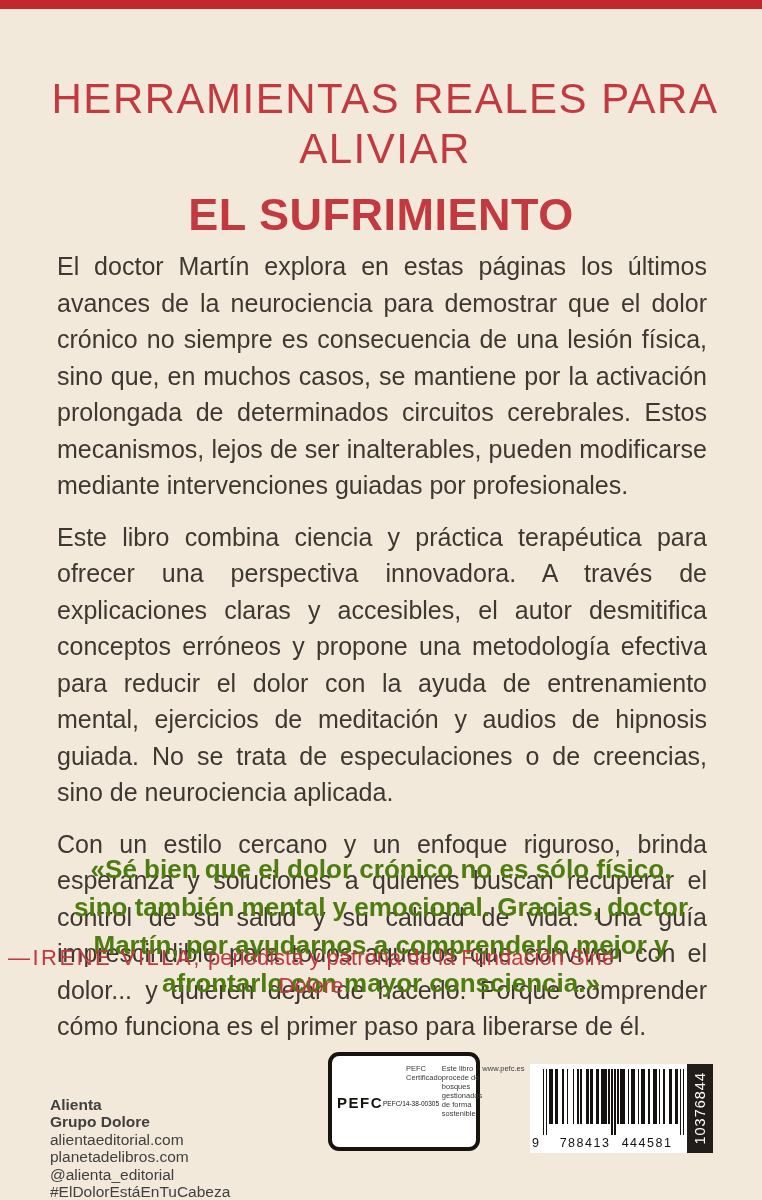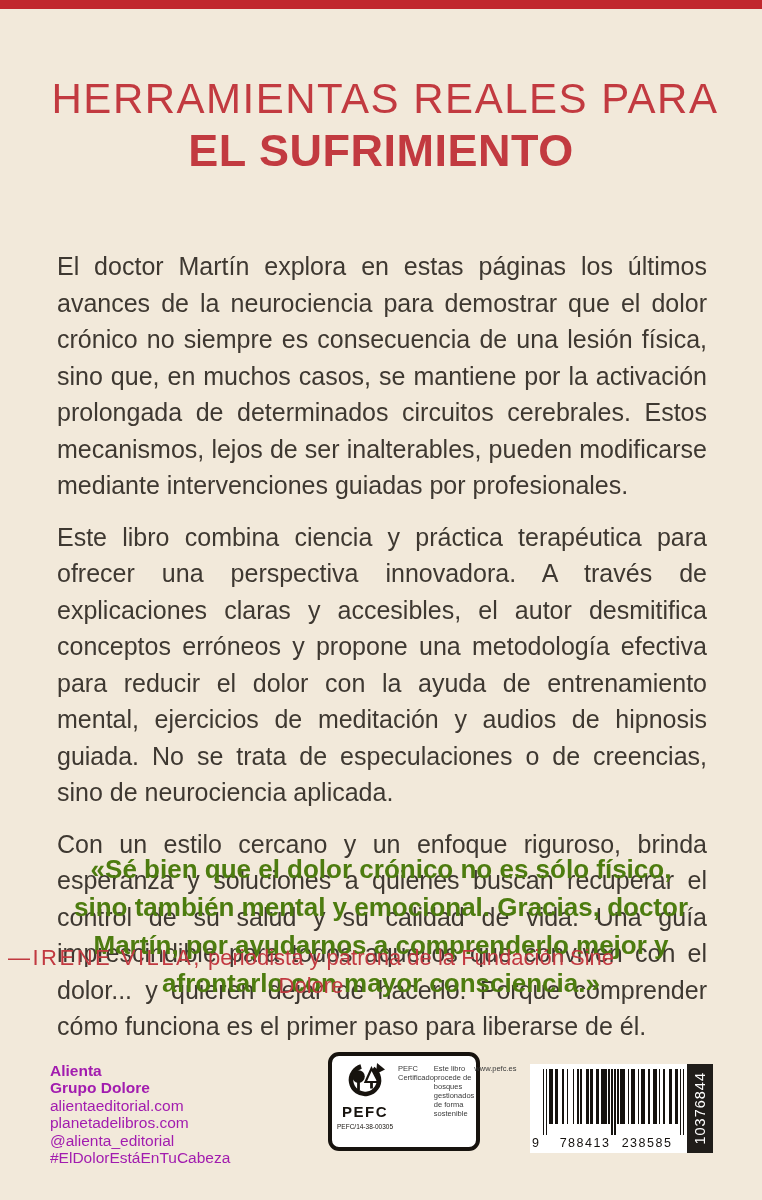--- a/index.html
+++ b/index.html
@@ -5,42 +5,42 @@
   html,body{margin:0;padding:0;background:#f2e9da;}
   .cover{
     position:relative;width:762px;height:1200px;background:#f2e9da;
     font-family:"Liberation Sans",sans-serif;overflow:hidden;
   }
   .top-bar{position:absolute;top:0;left:0;width:762px;height:9px;background:#c1272d;}
 
   
   .title{position:absolute;top:74px;left:0;width:762px;text-align:center;color:#c23a40;}
   .title-light{font-size:42px;line-height:50px;font-weight:400;letter-spacing:1.5px;padding-left:8px;}
-  .title-bold{font-size:45px;line-height:50px;font-weight:700;letter-spacing:0.5px;margin-top:2px;}
+  .title-bold{font-size:45px;line-height:50px;font-weight:700;letter-spacing:0.5px;margin-top:16px;}
 
   
   .body-text{position:absolute;top:248px;left:57px;width:650px;color:#3e3831;
     font-size:25px;line-height:36.5px;text-align:justify;}
   .body-text p{margin:0 0 15px 0;}
 
   
   .quote{position:absolute;top:850px;left:66px;width:630px;text-align:center;
     font-weight:700;color:#4d7c0f;font-size:26px;line-height:38px;}
   .attribution{position:absolute;top:944px;left:0;width:622px;text-align:center;
     color:#c13940;font-size:22px;line-height:28px;}
   .attribution .attr-name{letter-spacing:2.5px;}
 
   
-  .publisher{position:absolute;left:50px;top:1062px;font-size:15.5px;line-height:17.4px;color:#a21caf;}
+  .publisher{position:absolute;left:50px;top:1096px;font-size:15.5px;line-height:17.4px;color:#404040;}
   .publisher .b{font-weight:700;}
 
   .pefc{position:absolute;left:328px;top:1052px;width:152px;height:99px;background:#fff;
     border:4px solid #17130e;border-radius:11px;box-sizing:border-box;display:flex;
     padding:6px 4px 5px 5px;}
-  .pefc-left{width:64px;display:flex;flex-direction:column;align-items:center;}
+  .pefc-left{width:64px;display:flex;flex-direction:row;align-items:center;}
   .pefc-word{font-weight:700;font-size:15px;letter-spacing:1.5px;color:#17130e;margin-top:1px;}
   .pefc-code{font-size:6.5px;color:#17130e;margin-top:3px;white-space:nowrap;}
   .pefc-right{flex:1;padding:2px 0 2px 5px;font-size:7.5px;line-height:9px;color:#3a3a3a;
     display:flex;flex-direction:row;justify-content:space-between;}
 
   .barcode{position:absolute;left:530px;top:1064px;width:183px;height:89px;display:flex;}
   .bc-white{position:relative;width:157px;height:89px;background:#fff;}
   .bc-svg{position:absolute;top:5px;left:13px;}
   .bc-digit{position:absolute;bottom:3px;font-size:12.5px;color:#14110e;line-height:13px;}
   .bc-d9{left:2px;}
@@ -52,20 +52,21 @@
 </style>
 </head>
 <body>
 
 <div class="cover">
 
   <div class="top-bar"></div>
 
   <div class="title">
     <div class="title-light">HERRAMIENTAS REALES PARA</div>
+    <div class="title-light">ALIVIAR</div>
     <div class="title-bold">EL SUFRIMIENTO</div>
   </div>
 
   <div class="body-text">
     <p>El doctor Martín explora en estas páginas los últimos avances de la neurociencia para demostrar que el dolor crónico no siempre es consecuencia de una lesión física, sino que, en muchos casos, se mantiene por la activación prolongada de determinados circuitos cerebrales. Estos mecanismos, lejos de ser inalterables, pueden modificarse mediante intervenciones guiadas por profesionales.</p>
     <p>Este libro combina ciencia y práctica terapéutica para ofrecer una perspectiva innovadora. A través de explicaciones claras y accesibles, el autor desmitifica conceptos erróneos y propone una metodología efectiva para reducir el dolor con la ayuda de entrenamiento mental, ejercicios de meditación y audios de hipnosis guiada. No se trata de especulaciones o de creencias, sino de neurociencia aplicada.</p>
     <p>Con un estilo cercano y un enfoque riguroso, brinda esperanza y soluciones a quienes buscan recuperar el control de su salud y su calidad de vida. Una guía imprescindible para todos aquellos que conviven con el dolor... y quieren dejar de hacerlo. Porque comprender cómo funciona es el primer paso para liberarse de él.</p>
   </div>
 
   <div class="quote">«Sé bien que el dolor crónico no es sólo físico, sino también mental y emocional. Gracias, doctor Martín, por ayudarnos a comprenderlo mejor y afrontarlo con mayor consciencia.»</div>
@@ -151,20 +152,20 @@
           <rect x="81" y="0" width="1" height="55" fill="#14110e"></rect>
           <rect x="85" y="0" width="1" height="55" fill="#14110e"></rect>
           <rect x="86" y="0" width="1" height="55" fill="#14110e"></rect>
           <rect x="89" y="0" width="1" height="55" fill="#14110e"></rect>
           <rect x="90" y="0" width="1" height="55" fill="#14110e"></rect>
           <rect x="92" y="0" width="1" height="66" fill="#14110e"></rect>
           <rect x="94" y="0" width="1" height="66" fill="#14110e"></rect>
         </svg>
       <span class="bc-digit bc-d9">9</span>
       <span class="bc-digit bc-g1">788413</span>
-      <span class="bc-digit bc-g2">238585</span>
+      <span class="bc-digit bc-g2">444581</span>
     </div>
     <div class="bc-band">
       <span>10376844</span>
     </div>
   </div>
 
 </div>
 
 </body></html>

